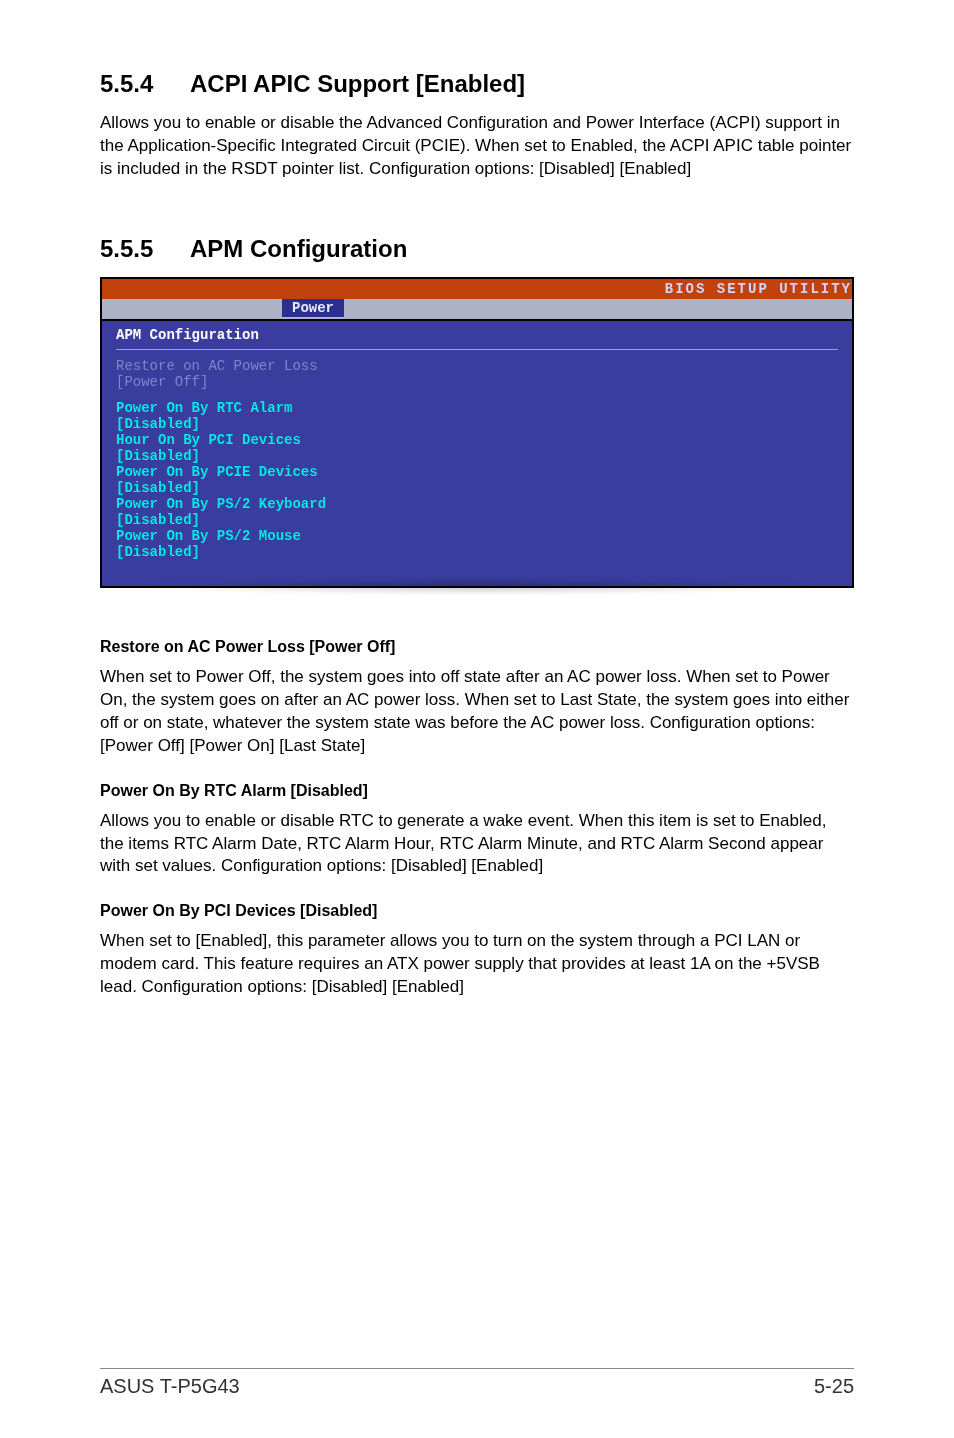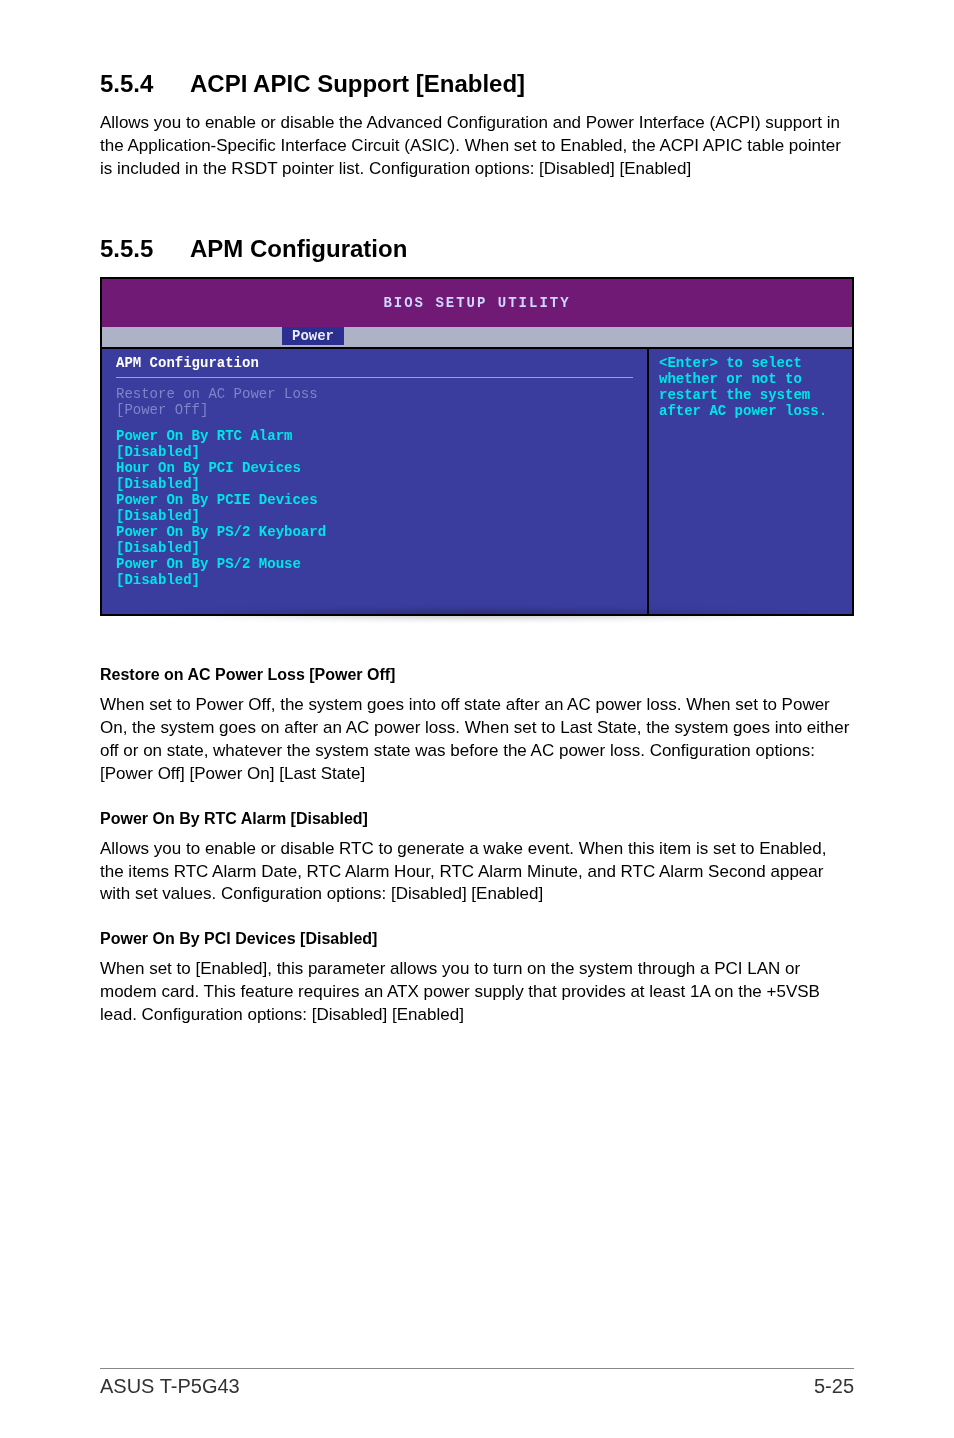--- a/index.html
+++ b/index.html
@@ -15,21 +15,21 @@
   h2.section { font-size: 24px; font-weight: bold; margin-bottom: 14px; }
   h2.section .num { display:inline-block; width: 90px; }
   p.body { font-size: 17px; line-height: 1.35; margin-bottom: 24px; }
   h3.sub { font-size: 16px; font-weight: bold; margin-top: 10px; margin-bottom: 10px; }
   .spacer-30 { height: 30px; }
 
   
   .bios-wrap { position:relative; margin-bottom: 10px; }
   .bios-shadow { position:absolute; bottom:-6px; left:50%; transform:translateX(-50%); width:90%; height:16px; background:radial-gradient(ellipse at center, rgba(0,0,0,0.25), rgba(0,0,0,0) 70%); filter:blur(2px); }
   .bios { width:100%; border:2px solid #000; font-family:"Courier New",monospace; font-size:14px; background:#000; }
-  .bios-title { background:#701a75; color:#cfd6ff; font-weight:bold; text-align:center; padding:16px 0; letter-spacing:2px; font-family:"Courier New",monospace; }
+  .bios-title { background:#c2410c; color:#cfd6ff; font-weight:bold; text-align:right; padding:2px 0; letter-spacing:2px; font-family:"Courier New",monospace; }
   .bios-tab { background:#aeb2c7; height:20px; }
   .bios-tab span { display:inline-block; background:#2b2f8f; color:#e9ebf6; padding:1px 10px; margin-left:180px; font-weight:bold; font-family:Liberation Mono, monospace; }
   .bios-row { display:flex; background:#3a3d9e; border-top:2px solid #000; }
   .bios-left { flex: 1 1 auto; padding:6px 14px 26px 14px; }
   .bios-left-title { color:#ffffff; font-weight:bold; padding-bottom:4px; }
   .bios-hr { border:0; border-top:1px solid #9aa0cf; margin:2px 0 8px 0; }
   .bios-line { display:flex;flex-direction:column; }
   .bios-label { width:260px; white-space:pre; }
   .bios-val { width:150px; }
   .inactive { color:#7f85c9; }
@@ -40,21 +40,21 @@
 
   
   .footer { position:absolute; bottom:40px; left:100px; right:100px; border-top:1px solid #888; padding-top:6px; font-size:20px; color:#333; display:flex; justify-content:space-between; }
 </style>
 </head>
 <body>
 
 <h2 class="section">
   <span class="num">5.5.4</span><span>ACPI APIC Support [Enabled]</span>
 </h2>
-<p class="body">Allows you to enable or disable the Advanced Configuration and Power Interface (ACPI) support in the Application-Specific Interface Circuit (ASIC). When set to Enabled, the ACPI APIC table pointer is included in the RSDT pointer list. Configuration options: [Disabled] [Enabled]</p>
+<p class="body">Allows you to enable or disable the Advanced Configuration and Power Interface (ACPI) support in the Application-Specific Integrated Circuit (PCIE). When set to Enabled, the ACPI APIC table pointer is included in the RSDT pointer list. Configuration options: [Disabled] [Enabled]</p>
 
 <div class="spacer-30"></div>
 
 <h2 class="section">
   <span class="num">5.5.5</span><span>APM Configuration</span>
 </h2>
 
 <div class="bios-wrap">
   <div class="bios">
     <div class="bios-title">BIOS SETUP UTILITY</div>
@@ -84,21 +84,20 @@
         </div>
         <div class="bios-line bios-item">
           <div class="bios-label">Power On By PS/2 Keyboard</div>
           <div class="bios-val">[Disabled]</div>
         </div>
         <div class="bios-line bios-item">
           <div class="bios-label">Power On By PS/2 Mouse</div>
           <div class="bios-val">[Disabled]</div>
         </div>
       </div>
-      <div class="bios-right">&lt;Enter&gt; to select whether or not to restart the system after AC power loss.</div>
     </div>
   </div>
   <div class="bios-shadow"></div>
 </div>
 
 <div class="spacer-30"></div>
 
 <h3 class="sub">Restore on AC Power Loss [Power Off]</h3>
 <p class="body">When set to Power Off, the system goes into off state after an AC power loss. When set to Power On, the system goes on after an AC power loss. When set to Last State, the system goes into either off or on state, whatever the system state was before the AC power loss. Configuration options: [Power Off] [Power On] [Last State]</p>
 

